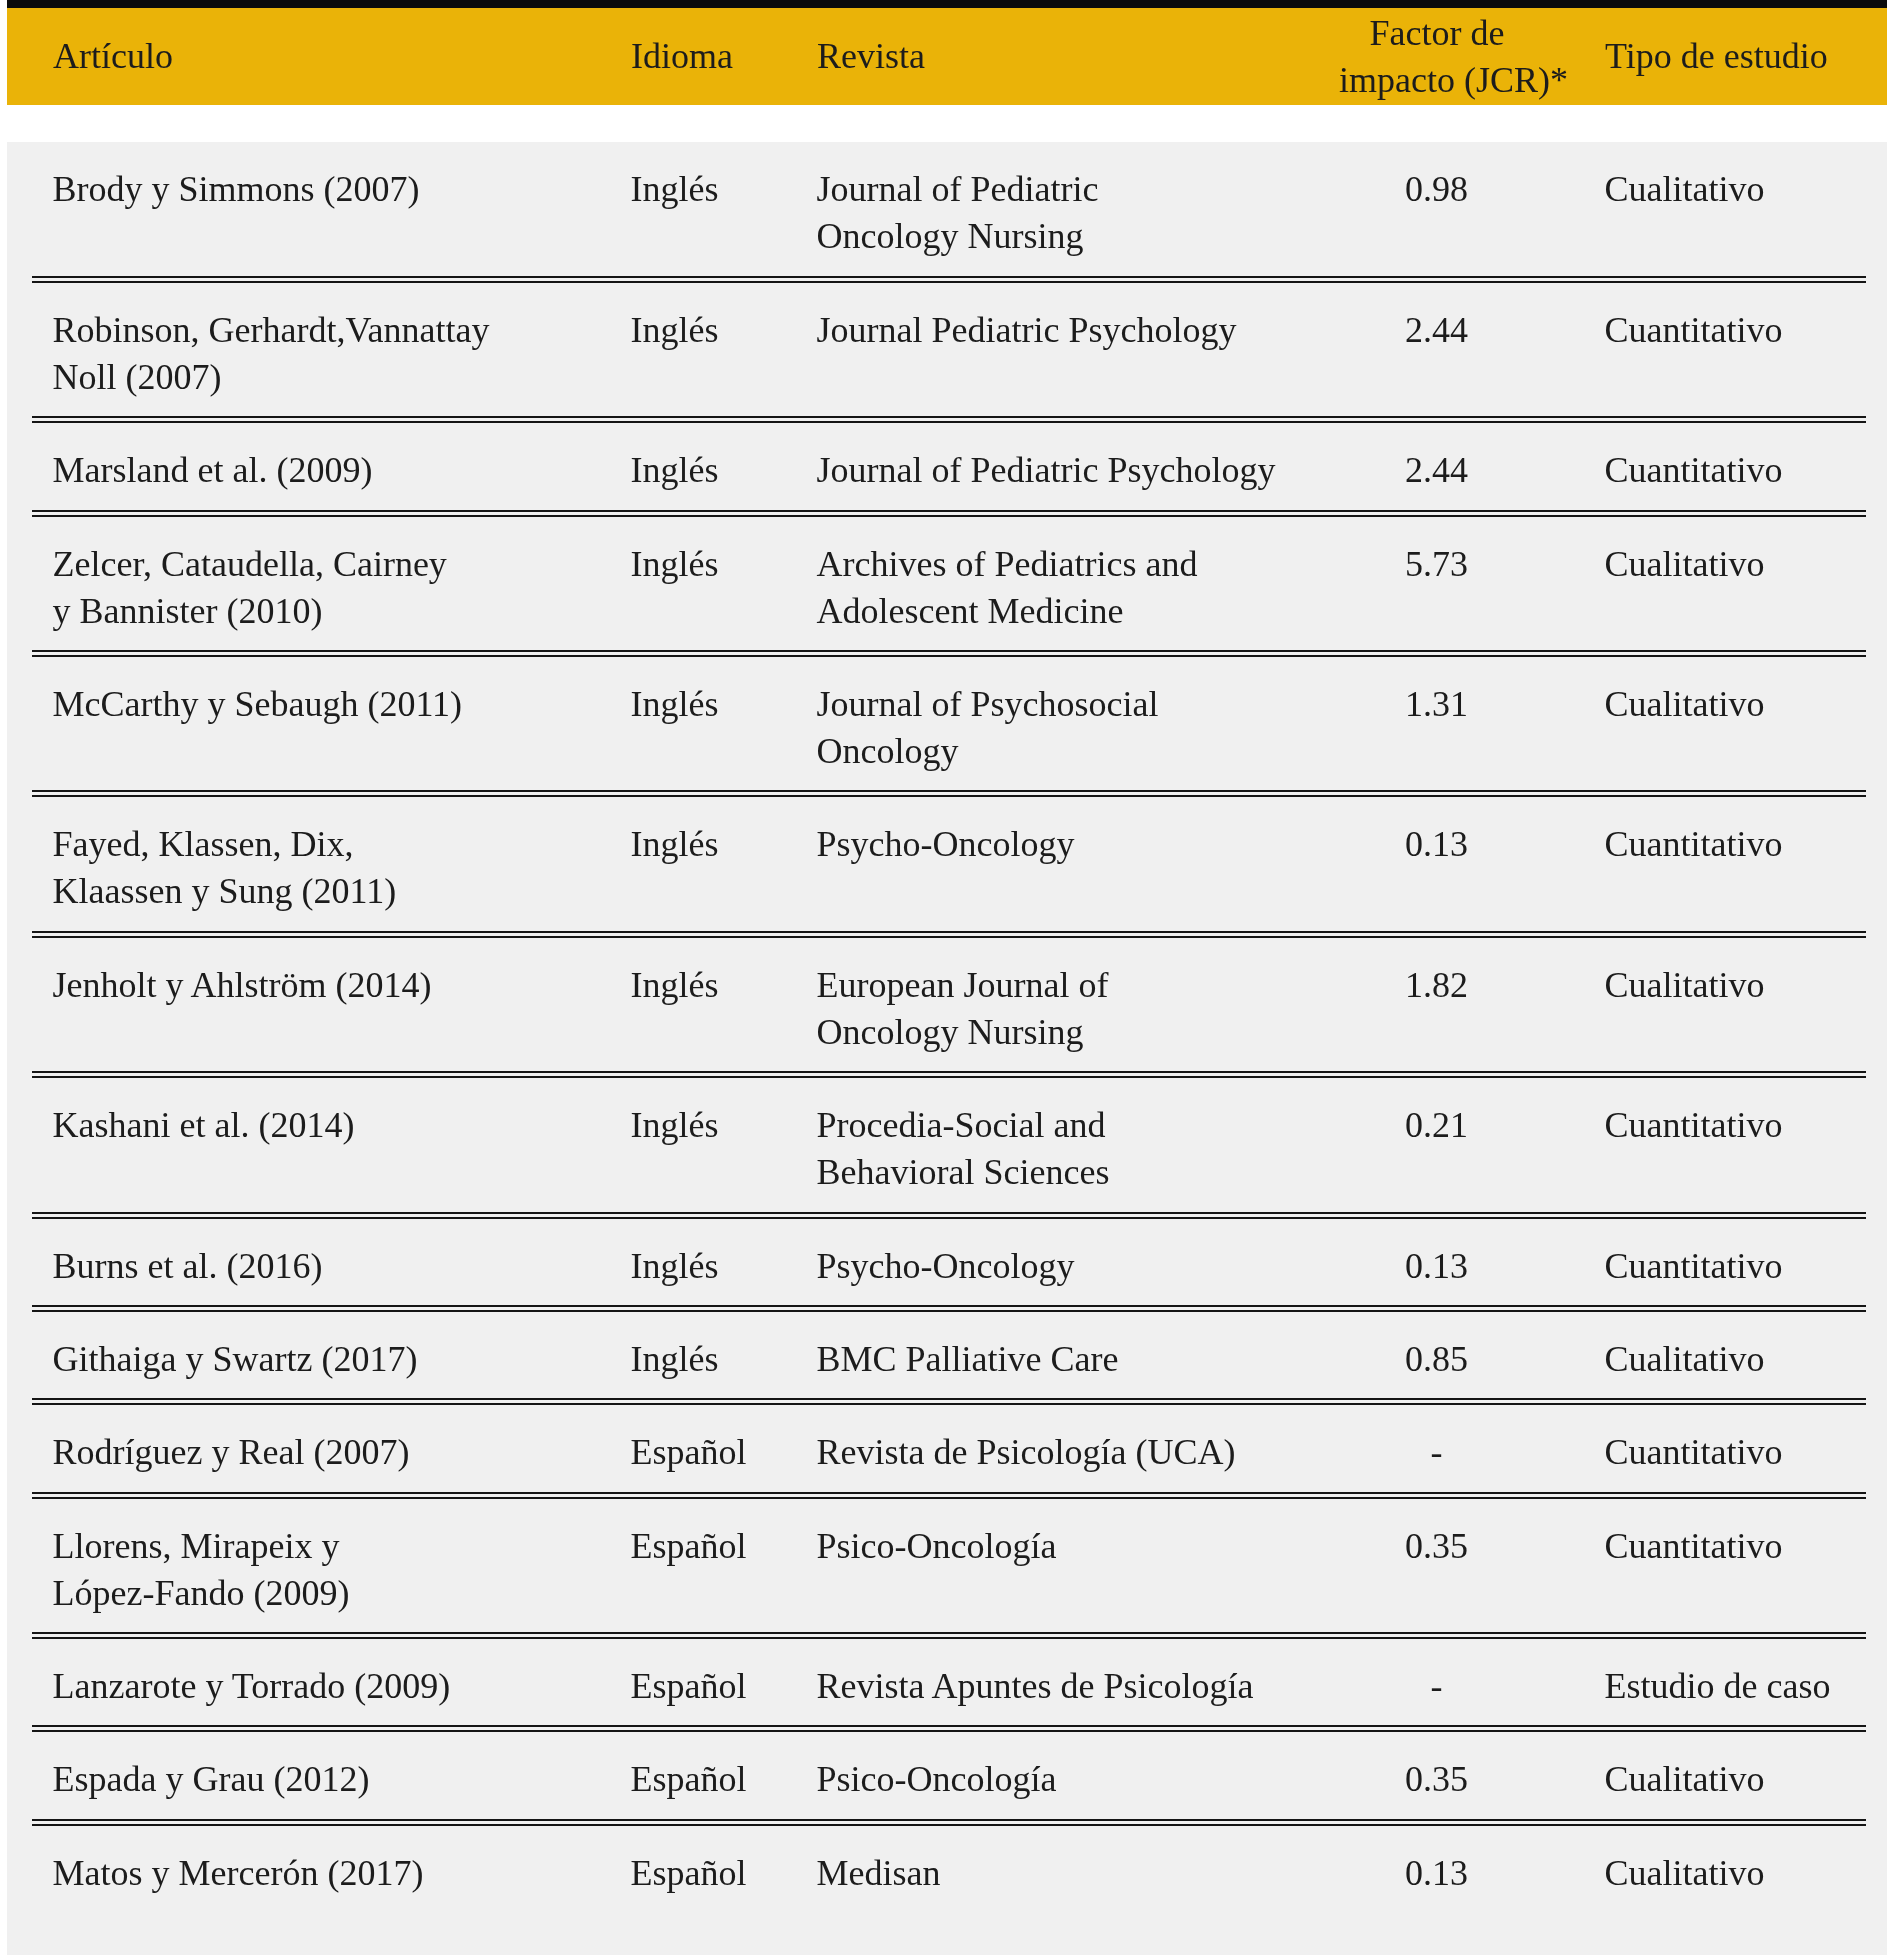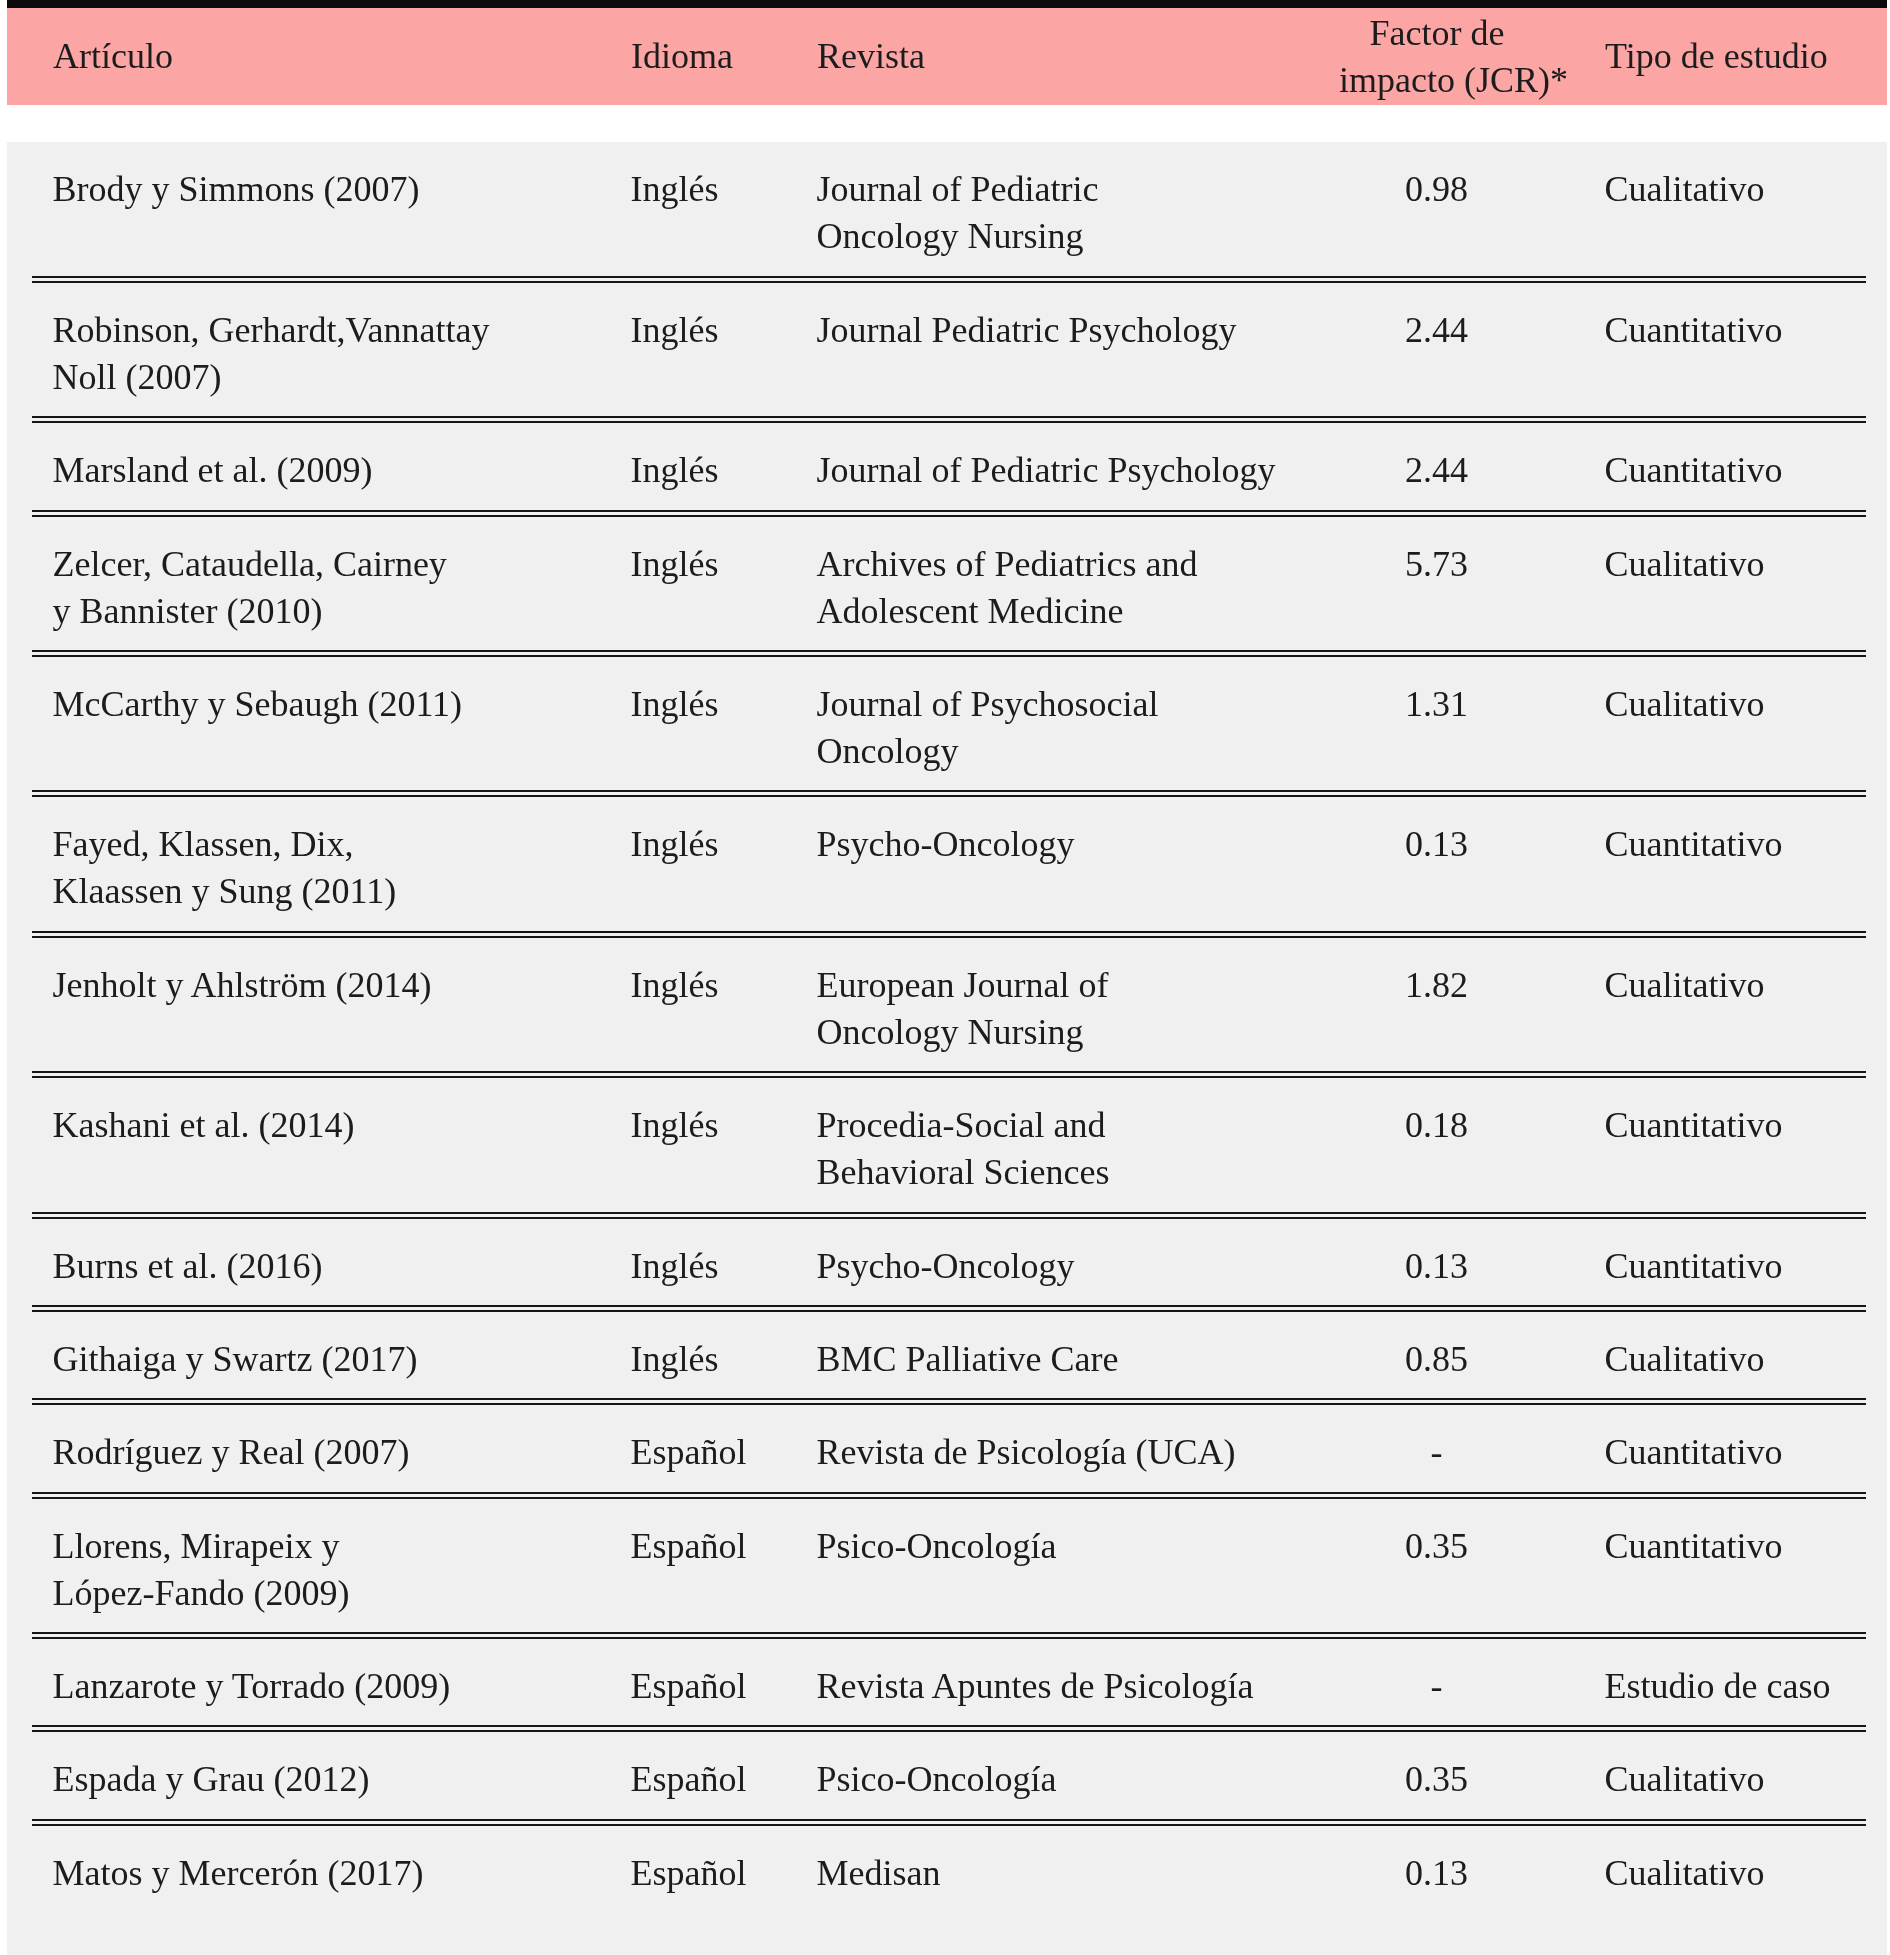--- a/index.html
+++ b/index.html
@@ -27,21 +27,21 @@
   .bar.top { height: 8.4px; }
   .bar.bottom { height: 11.2px; }
 
   .grid {
     display: grid;
     grid-template-columns: 578px 186px 522px 196px 1fr;
     align-items: start;
   }
 
   .header-row {
-    background: #fca5a5;
+    background: #eab308;
     min-height: 107px;
     align-items: center;
     padding-left: 46px;
     padding-right: 10.5px;
     border-bottom: 10.5px solid #ffffff;
     box-sizing: border-box;
   }
 
   .tbody {
     background: #f0f0f0;
@@ -138,21 +138,21 @@
           <div class="cell cC">European Journal of
 Oncology Nursing</div>
           <div class="cell cD">1.82</div>
           <div class="cell cE">Cualitativo</div>
         </div>
         <div class="row grid">
           <div class="cell cA">Kashani et al. (2014)</div>
           <div class="cell cB">Inglés</div>
           <div class="cell cC">Procedia-Social and
 Behavioral Sciences</div>
-          <div class="cell cD">0.18</div>
+          <div class="cell cD">0.21</div>
           <div class="cell cE">Cuantitativo</div>
         </div>
         <div class="row grid">
           <div class="cell cA">Burns et al. (2016)</div>
           <div class="cell cB">Inglés</div>
           <div class="cell cC">Psycho-Oncology</div>
           <div class="cell cD">0.13</div>
           <div class="cell cE">Cuantitativo</div>
         </div>
         <div class="row grid">

